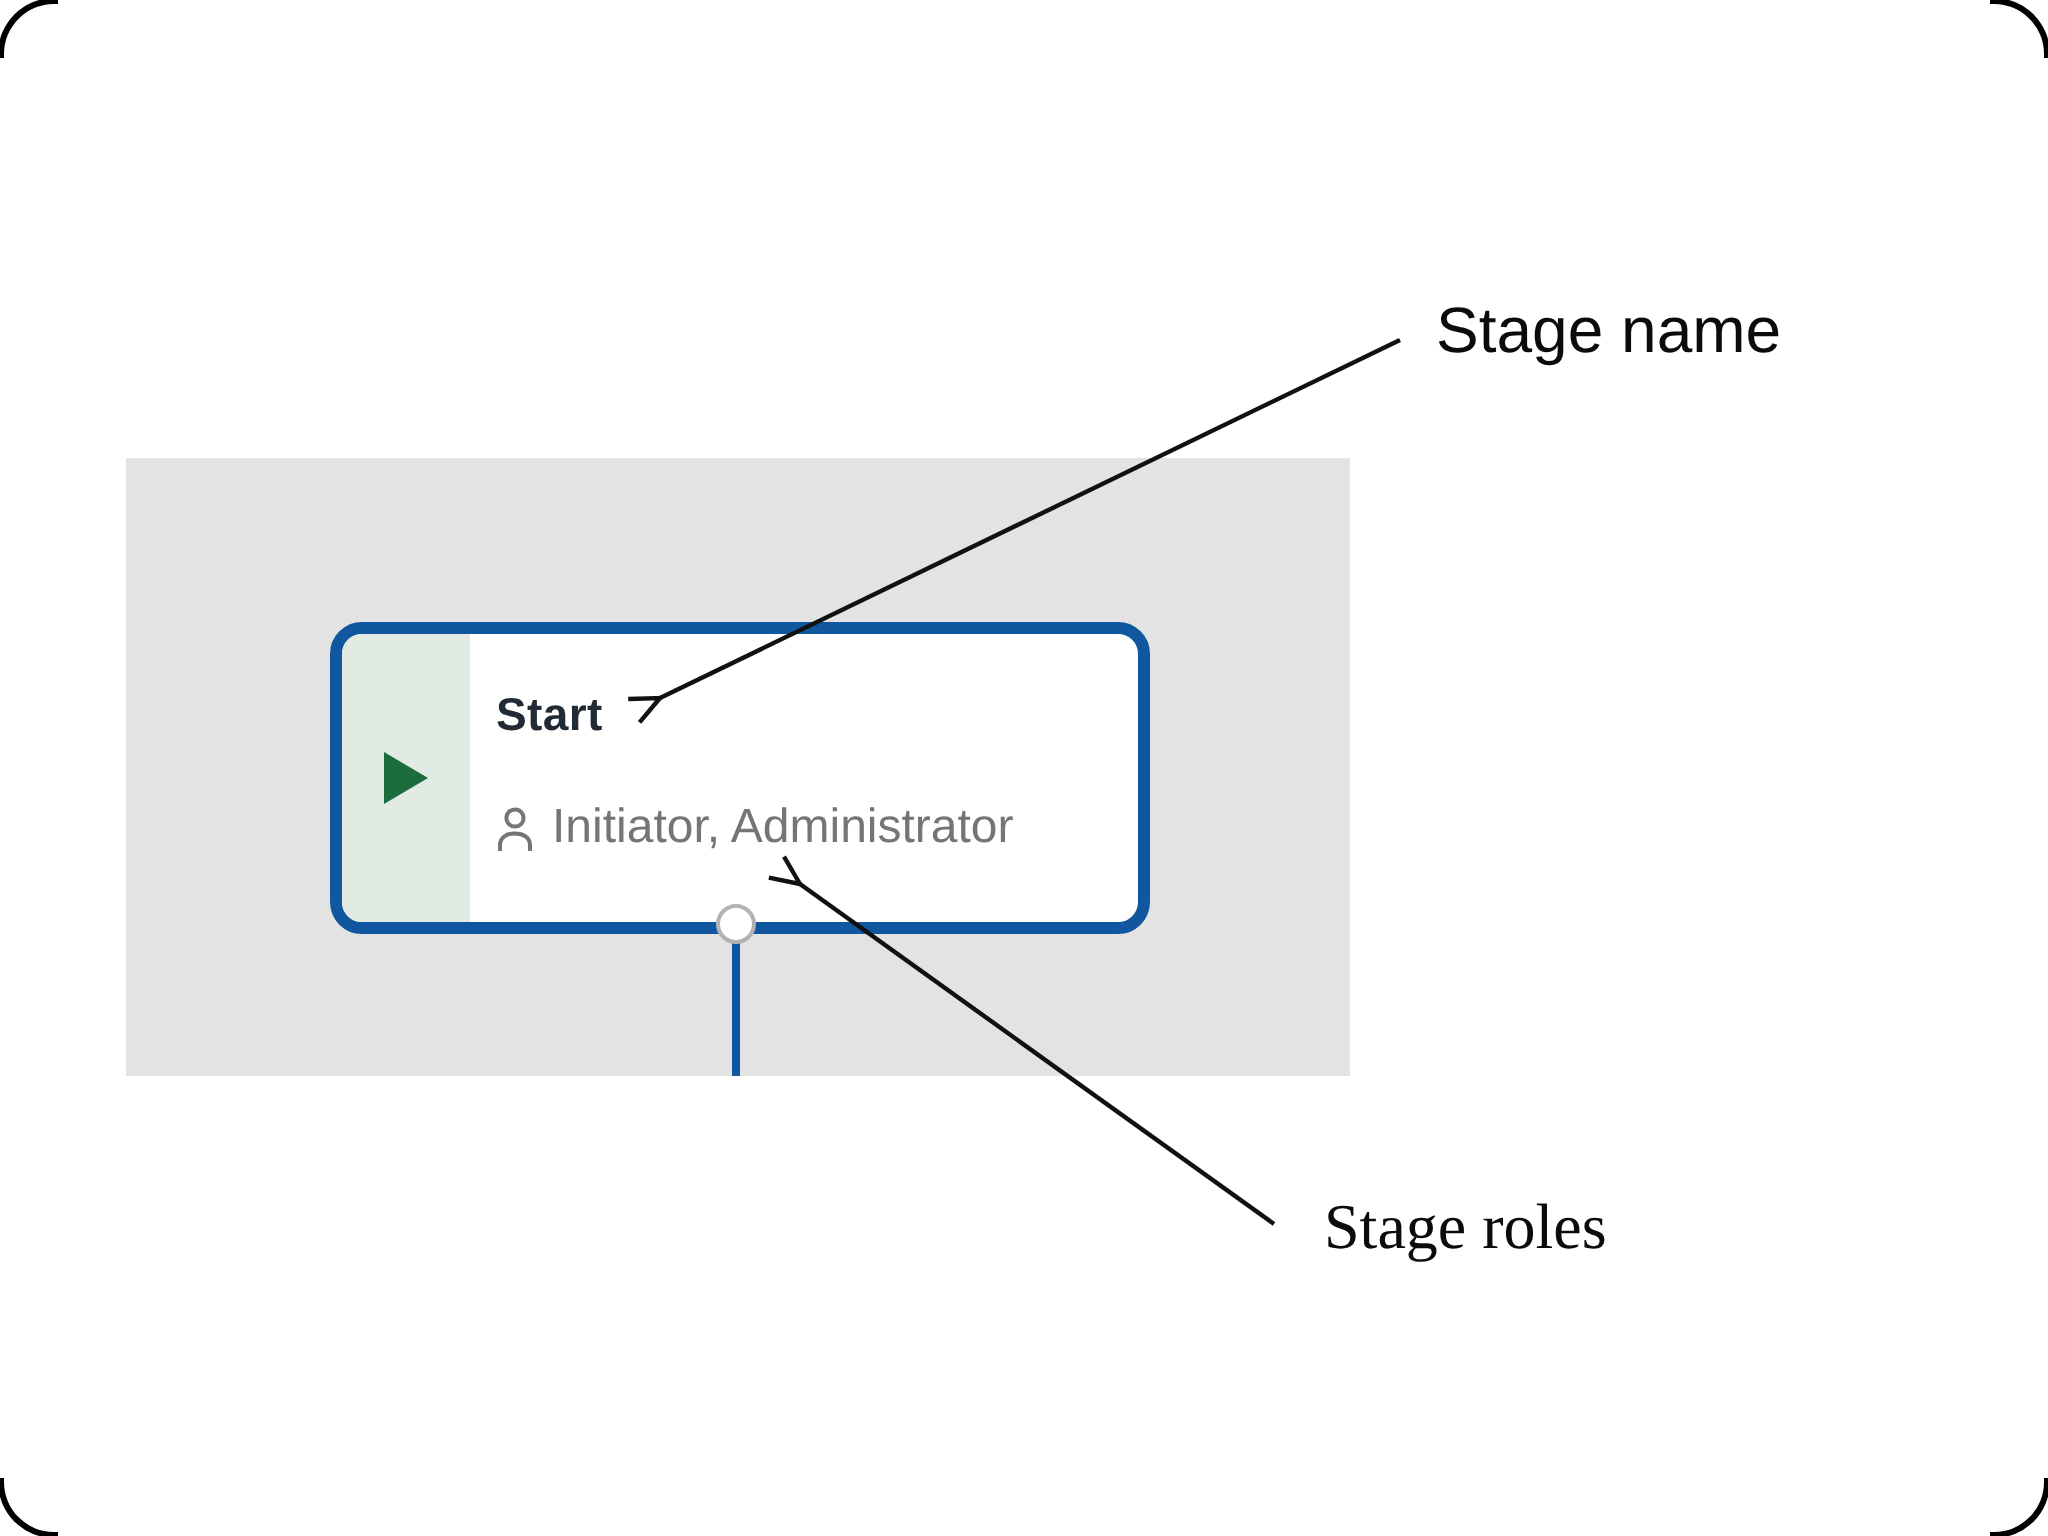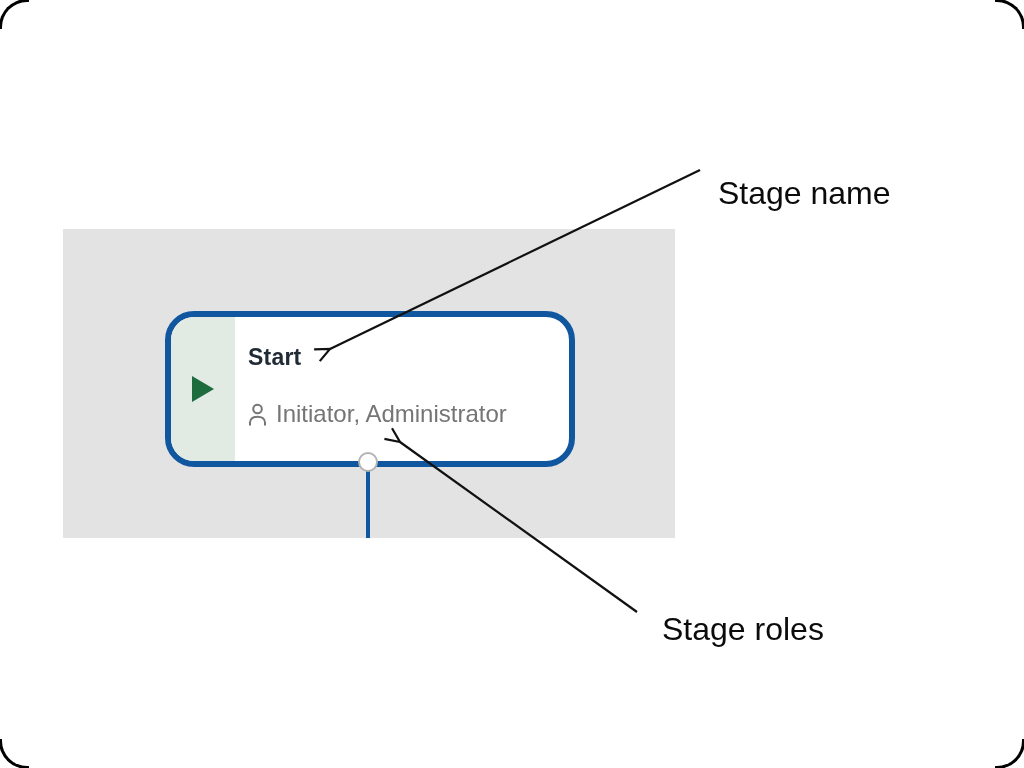--- a/index.html
+++ b/index.html
@@ -19,21 +19,21 @@
   .workflow-canvas {
     position: absolute; left: 63px; top: 229px; width: 612px; height: 309px;
     background: var(--canvas-bg, #e3e3e3);
   }
 
   
   .stage-card {
     position: absolute; left: 165px; top: 311px; width: 410px; height: 156px;
     background: #ffffff;
     border: 6px solid var(--card-border, #11579f);
-    border-radius: 29px;
+    border-radius: 16px;
     display: flex; overflow: hidden;
     z-index: 2;
   }
   .stage-accent {
     width: 64px; height: 100%;
     background: var(--accent-strip, #e2eae4);
     display: flex; align-items: center; justify-content: center;
     flex: 0 0 auto;
   }
   .stage-body { position: relative; flex: 1; }
@@ -59,22 +59,22 @@
     background: #ffffff; border: 2px solid var(--dot-border, #b3b3b3);
     border-radius: 50%; z-index: 3;
   }
 
   
   .annotation {
     position: absolute; font-size: 32px; font-weight: 400;
     color: var(--annotation-text, #0b0b0b); line-height: 38px; white-space: nowrap;
     z-index: 5;
   }
-  .annotation.stage-name { left: 718px; top: 146px; margin-top: 28px; }
-  .annotation.stage-roles { left: 662px; top: 610px; }
+  .annotation.stage-name { left: 718px; top: 146px; }
+  .annotation.stage-roles { left: 662px; top: 594px; font-family: Liberation Serif, serif; }
 
   .arrows { position: absolute; left: 0; top: 0; z-index: 4; pointer-events: none; }
   .arrow-line { fill: none; stroke: var(--arrow, #111111); stroke-width: 2.2; }
 </style>
 </head>
 <body>
 
 <div class="app">
 
   <div class="corner tl"></div>

